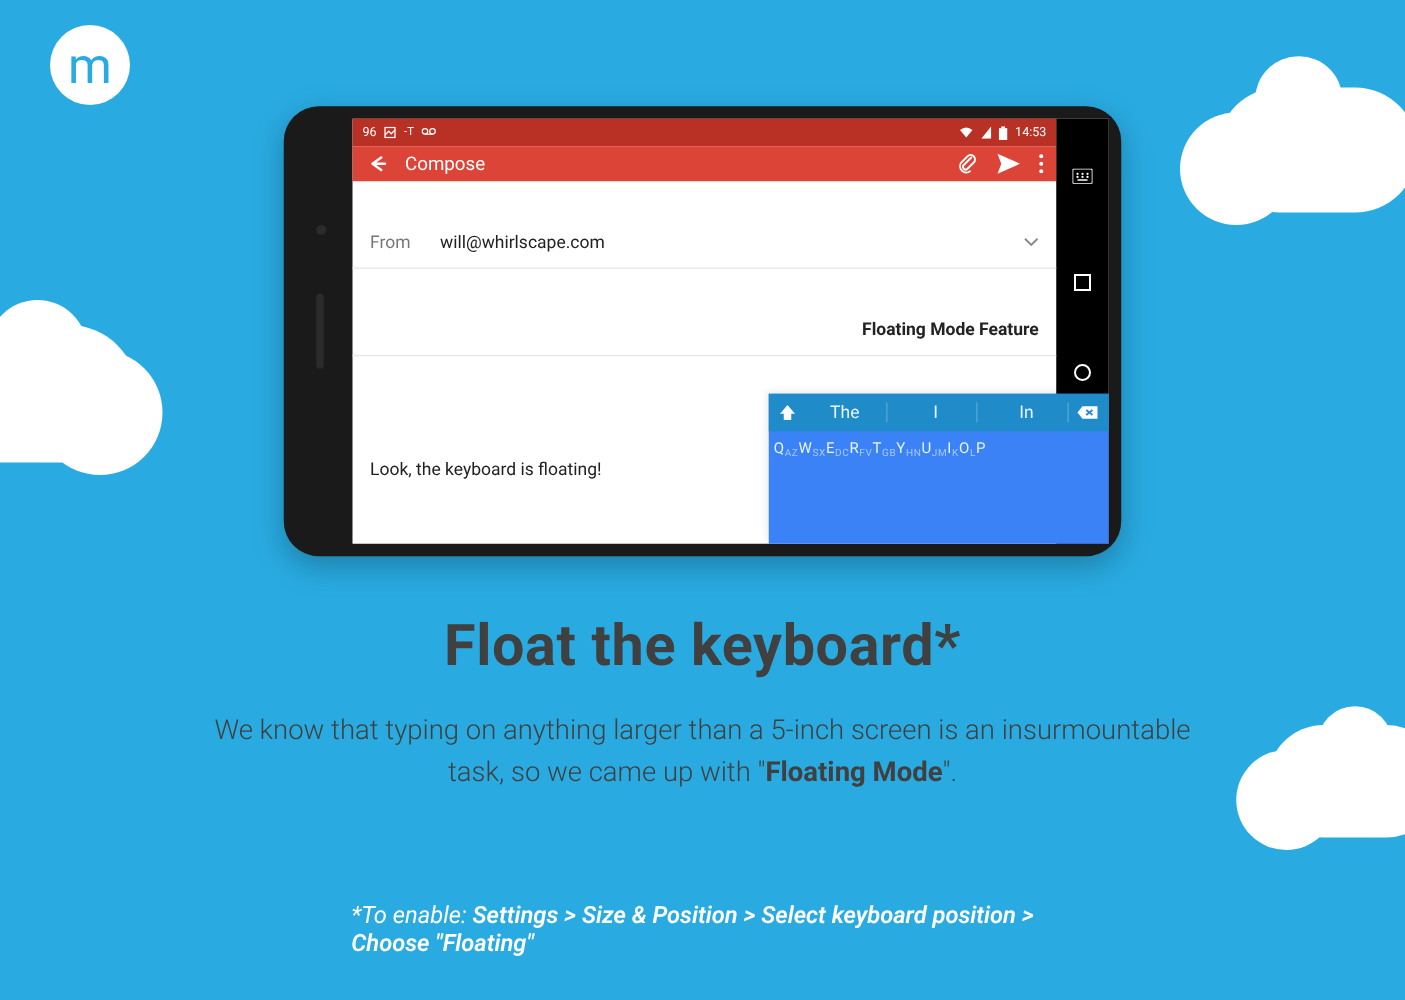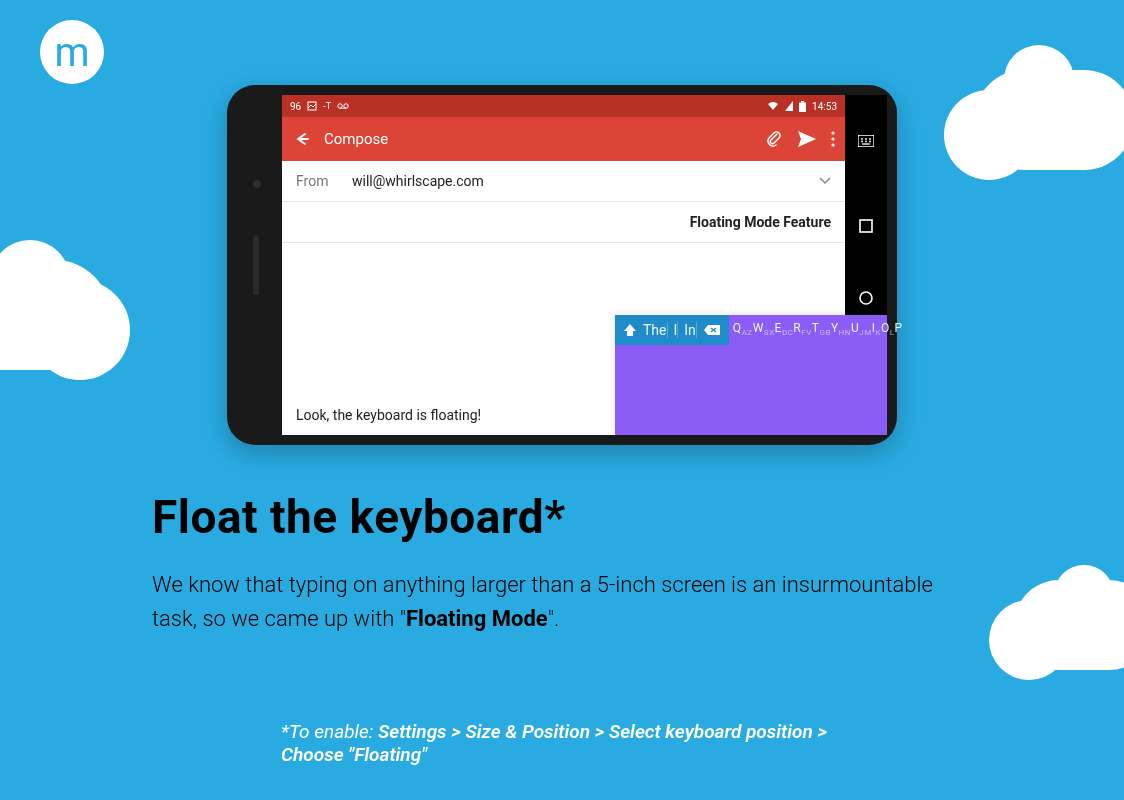--- a/index.html
+++ b/index.html
@@ -57,61 +57,62 @@
   width: 42px; background:#000; display:flex; flex-direction:column;
   align-items:center; justify-content:space-around; color:#fff;
   padding: 10px 0 30px;
 }
 .nav-icon { width:16px; height:16px; display:flex; align-items:center; justify-content:center; }
 .statusbar {
   height: 22px; background:#b93025; color:#fff;
   display:flex; align-items:center; justify-content:space-between;
   font-size:10px; padding: 0 8px;
 }
-.status-left, .status-right { display:flex; align-items:center; gap:6px; }
+.status-left, .status-right { display:flex; gap:6px; }
 .appbar {
-  height: 44px; background:#db4437; color:#fff;
+  height: 28px; background:#db4437; color:#fff;
   display:flex; align-items:center; padding: 0 10px; gap:14px;
   font-size:15px;
 }
 .appbar .spacer { flex:1; }
 .appbar .icon { display:flex; align-items:center; justify-content:center; }
 .field {
   border-bottom: 1px solid #e5e5e5;
   padding: 12px 14px;
   display:flex; align-items:center;
   font-size:14px; color:#222;
   position:relative;
+  margin-top:29px;
 }
 .field .label { color:#777; width:56px; }
 .field .chev { position:absolute; right:14px; color:#888; }
 .subject-row { font-weight:700;justify-content:flex-end; }
-.body-row { border-bottom:none; align-items:flex-end; flex:1; padding-top:14px; font-size:14px; color:#222; }
+.body-row { border-bottom:none; align-items:center; flex:1; padding-top:14px; font-size:14px; color:#222; }
 .kb {
   position:absolute; right:0; bottom:0;
   width: 272px; height: 120px;
-  background:#8b5cf6;
-  display:flex; 
+  background:#3b82f6;
+  display:flex; flex-direction:column;
   color:#e8f6fd; font-size:11px;
   box-shadow: -2px -2px 6px rgba(0,0,0,.08);
 }
 .kb-top {
   display:flex; align-items:center; height:30px;
   background:#1f8bc8; padding:0 8px; gap:6px; font-size:14px;
 }
 .kb-top .sug { flex:1; text-align:center; border-right:1px solid rgba(255,255,255,.25); }
 .kb-top .sug:last-of-type { border-right:none; }
 .kb-nums { display:flex; justify-content:space-around; opacity:.45; font-size:9px; padding:4px 6px 0; }
 .kb-row { display:flex; justify-content:flex-start; padding:6px 4px; font-size:12px; letter-spacing:.5px; }
 .kb-row span sub { font-size:8px; opacity:.6; vertical-align:sub; }
 .kb-foot { margin-top:auto; text-align:right; padding:0 8px 4px; font-size:10px; opacity:.85; }
 
 .hero {
   position:absolute; top:490px; left:50%; transform:translateX(-50%);
-  text-align:left; color:#000000; width: 820px;
+  text-align:center; color:#404040; width: 820px;
 }
 .hero h1 { font-size:46px; font-weight:700; margin-bottom:24px; letter-spacing:.5px; }
 .hero p { font-size:22px; line-height:1.55; font-weight:300; }
 .hero p b { font-weight:700; }
 .footnote {
   position:absolute; bottom:34px; left:50%; transform:translateX(-50%);
   color:#fff; font-size:19px; font-style:italic;
 }
 .footnote b { font-style:italic; font-weight:600; }
 svg { display:block; }

